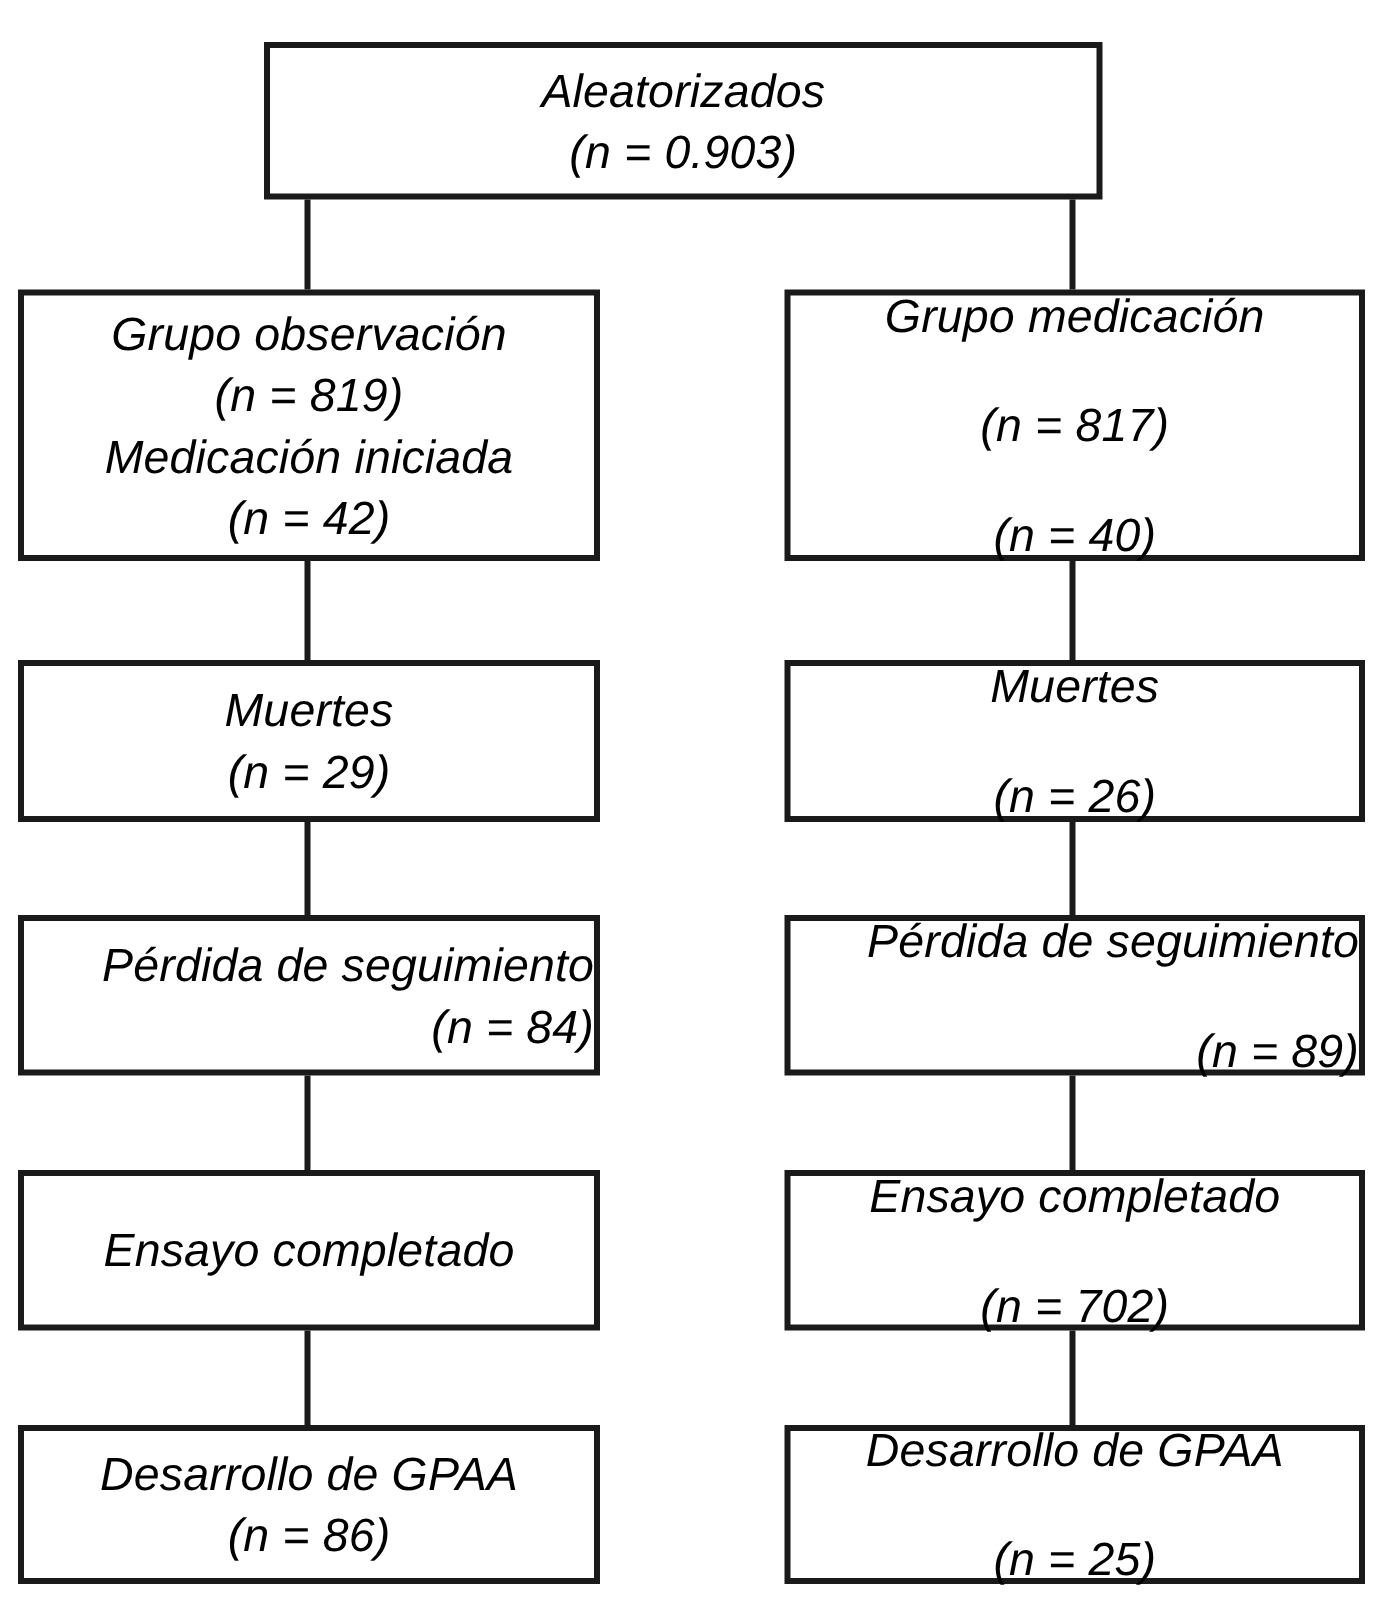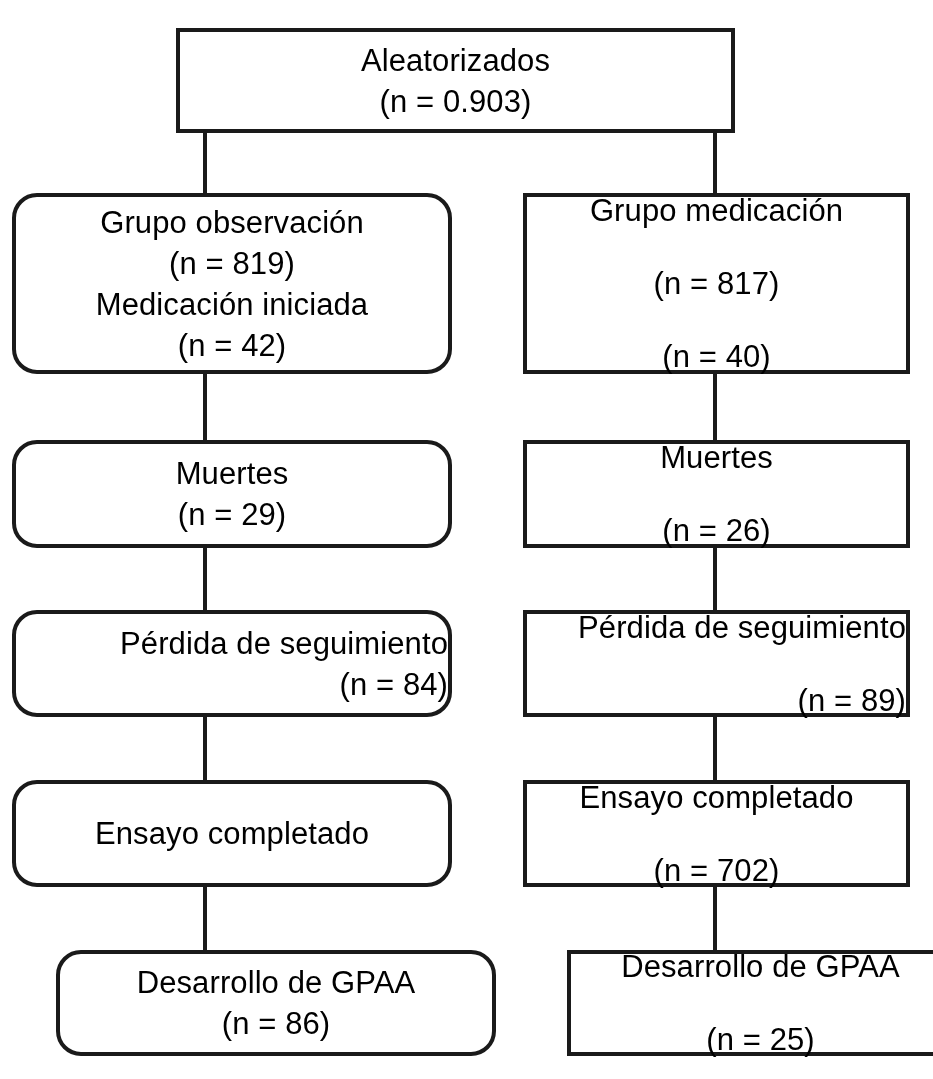--- a/index.html
+++ b/index.html
@@ -25,47 +25,48 @@
     position: absolute;
     box-sizing: border-box;
     border: 4px solid #1a1a1a;
     background: #ffffff;
     display: flex;
     flex-direction: column;
     align-items: center;
     justify-content: center;
     text-align: center;
     z-index: 2;
+    font-style: italic;
   }
   .flow-box .box-line {
     display: block;
     font-size: 31px;
     line-height: 41px;
     letter-spacing: 0.1px;
     white-space: nowrap;
     color: #000000;
   }
 
   
   .box-top {
     left: 176px;
     top: 28px;
     width: 559px;
     height: 105px;
   }
 
   
-  .col-left  { left: 12px;  width: 440px; border-radius: 25px; }
+  .col-left  { left: 12px;  width: 388px; }
   .col-right { left: 523px; width: 387px; gap: 32px; }
 
   .row-2 { top: 193px; height: 181px; }
   .row-3 { top: 440px; height: 108px; }
   .row-4 { top: 610px; height: 107px; align-items: flex-end; }
   .row-5 { top: 780px; height: 107px; }
-  .row-6 { top: 950px; height: 106px; margin-left: 44px; }
+  .row-6 { top: 950px; height: 106px; }
 
   
   .connector-v {
     position: absolute;
     width: 4px;
     background: #1a1a1a;
     z-index: 1;
   }
   .conn-left  { left: 203px; }
   .conn-right { left: 713px; }

